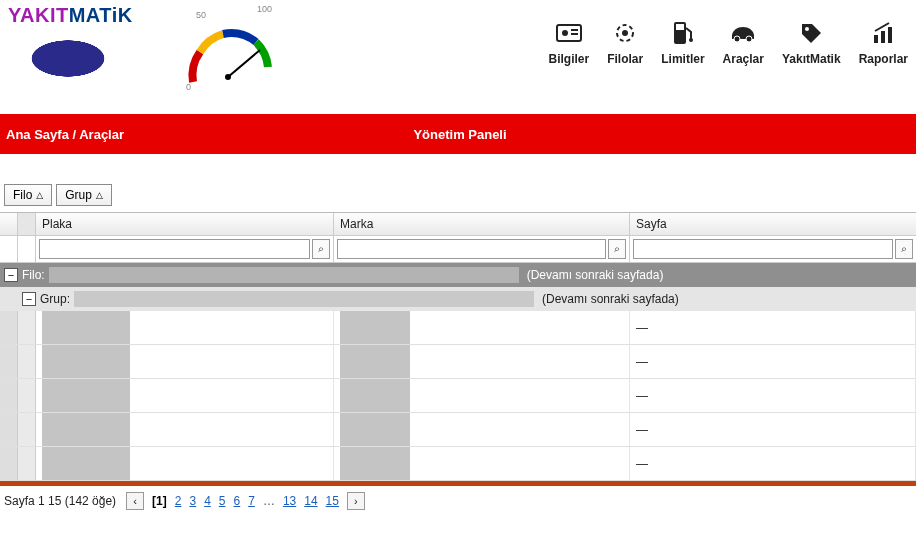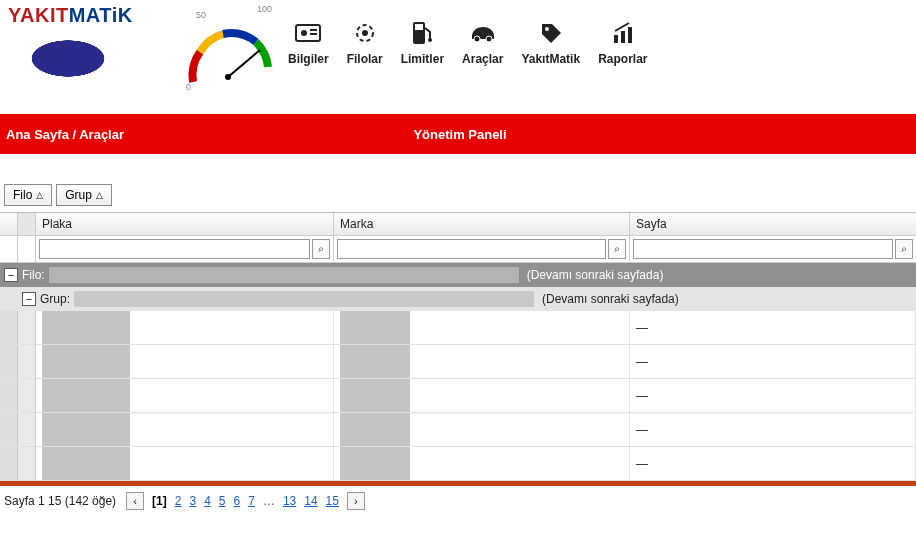--- a/index.html
+++ b/index.html
@@ -2,35 +2,35 @@
 <html><head>
 <meta charset="utf-8">
 <style>
   * { box-sizing: border-box; margin: 0; padding: 0; }
   body { font-family: Verdana, Geneva, sans-serif; font-size: 12px; color: #222; width: 916px; background: #fff; }
 
   
   .header { display: flex; align-items: flex-start; padding: 4px 8px 0 8px; }
   .logo-block { width: 170px; }
   .logo-text { font-family: Arial, sans-serif; font-weight: bold; font-size: 20px; letter-spacing: 0.5px; }
-  .logo-text .y1 { color: #b91c1c; }
+  .logo-text .y1 { color: #a21caf; }
   .logo-text .y2 { color: #003d82; }
   .car-shape {
     width: 120px; height: 55px; margin-top: 4px;
     background:
       radial-gradient(circle at 25% 92%, #fff 9px, transparent 10px),
       radial-gradient(circle at 75% 92%, #fff 9px, transparent 10px),
       radial-gradient(ellipse 60px 30px at 50% 50%, #2a2a8a 60%, transparent 61%);
     border-radius: 50% 50% 40% 40%;
   }
   .gauge-block { width: 110px; position: relative; height: 90px; }
   .gauge-block svg { position: absolute; top: 8px; left: 0; }
   .gauge-label { position: absolute; font-size: 9px; color: #888; }
 
-  .nav { flex: 1; display: flex; justify-content: flex-start; gap: 18px; padding-top: 14px; }
+  .nav { flex: 1; display: flex; justify-content: flex-end; gap: 18px; padding-top: 14px; }
   .nav-item { display: flex; flex-direction: column; align-items: center; gap: 4px; cursor: pointer; text-decoration: none; color: #222; }
   .nav-item .icon { font-size: 24px; color: #333; height: 30px; display:flex; align-items:center; }
   .nav-item .label { font-size: 12px; font-weight: bold; }
 
   
   .redbar { background: #e60000; color: #fff; display: flex; margin-top: 20px; height: 40px; align-items: center; font-weight: bold; font-size: 13px; }
   .redbar .breadcrumb { padding-left: 6px; }
   .redbar .title { flex:1; text-align:center; }
 
   

